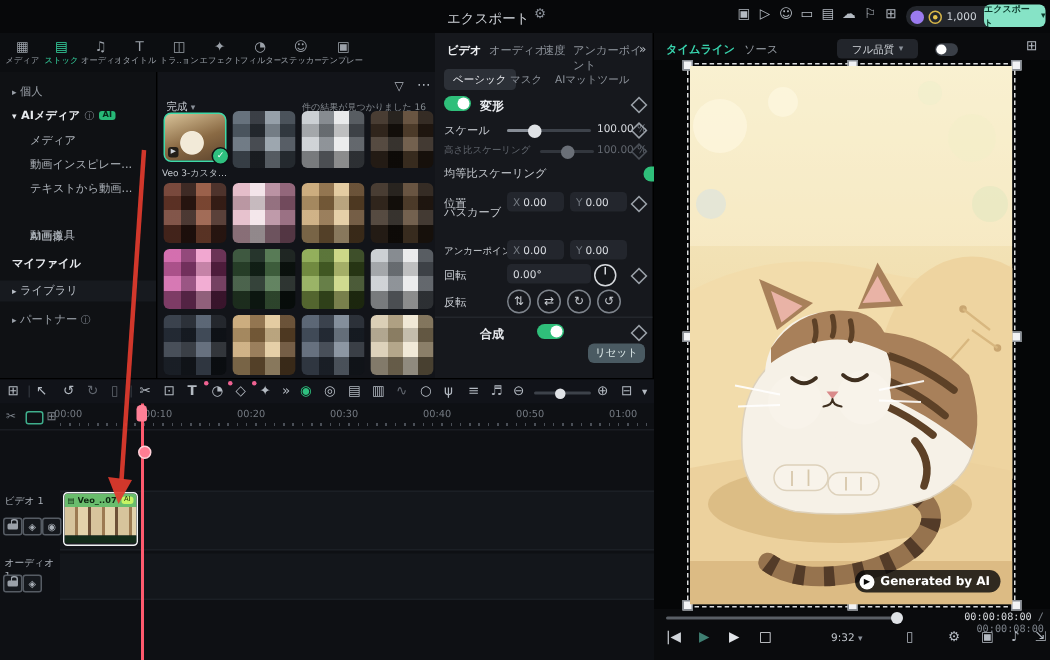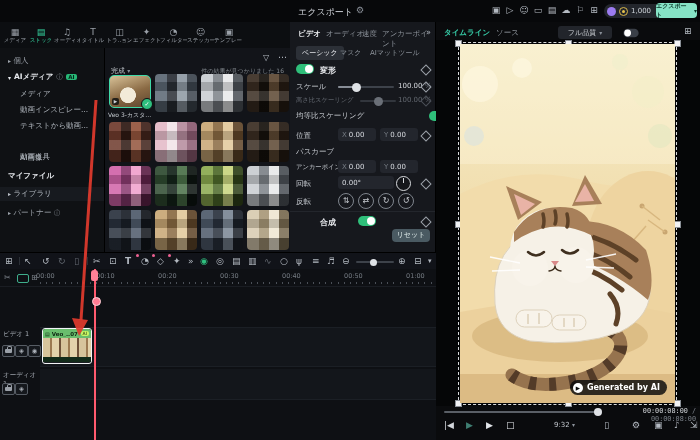--- a/index.html
+++ b/index.html
@@ -218,21 +218,21 @@
         <span class="ax">X</span>
         <span style="color:#d8dbe0">0.00</span>
       </div>
     <div class="vb" style="left:90px;top:106px;width:30px">
         <span class="ax">Y</span>
         <span style="color:#d8dbe0">0.00</span>
       </div>
     <span class="kf abs" style="left:132px;top:110px"></span>
 
     
-    <span class="abs" style="left:6px;top:125px;font-size:7.5px;color:#c8ccd2">パスカーブ</span>
+    <span class="abs" style="left:6px;top:115px;font-size:7.5px;color:#c8ccd2">パスカーブ</span>
     <span class="tg off abs" style="left:118px;top:125px"></span>
 
     
     <span class="abs" style="left:6px;top:141px;font-size:6.3px;color:#c8ccd2">アンカーポイント</span>
     <div class="vb" style="left:48px;top:138px;width:30px">
         <span class="ax">X</span>
         <span style="color:#d8dbe0">0.00</span>
       </div>
     <div class="vb" style="left:90px;top:138px;width:30px">
         <span class="ax">Y</span>

